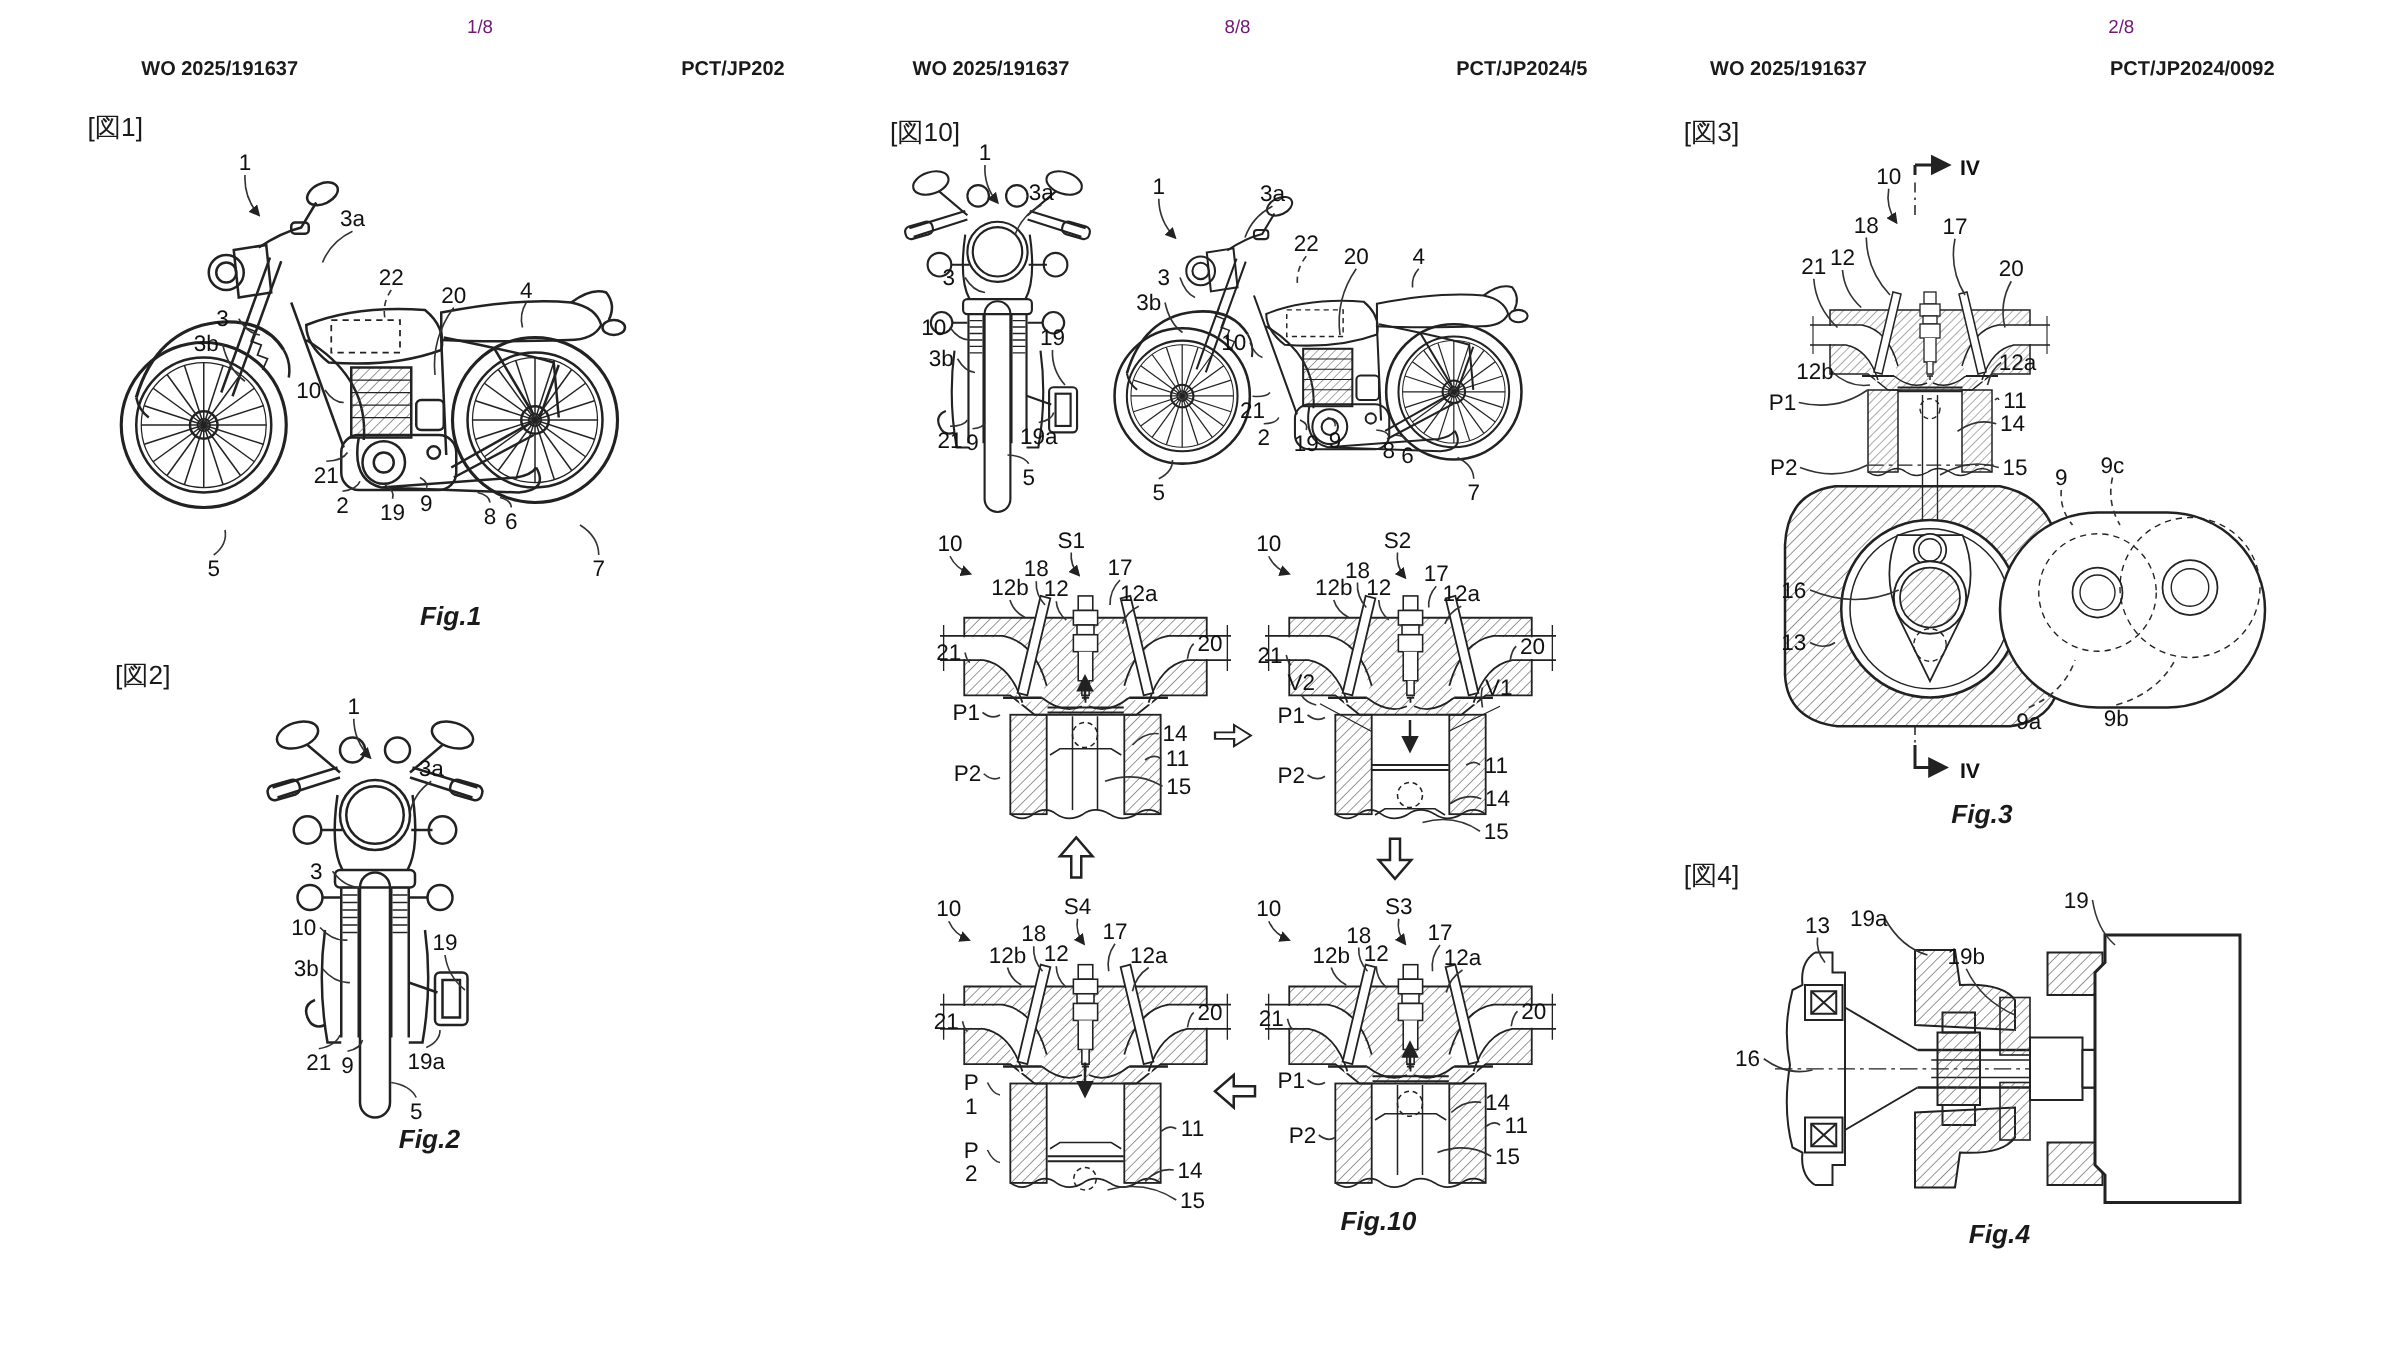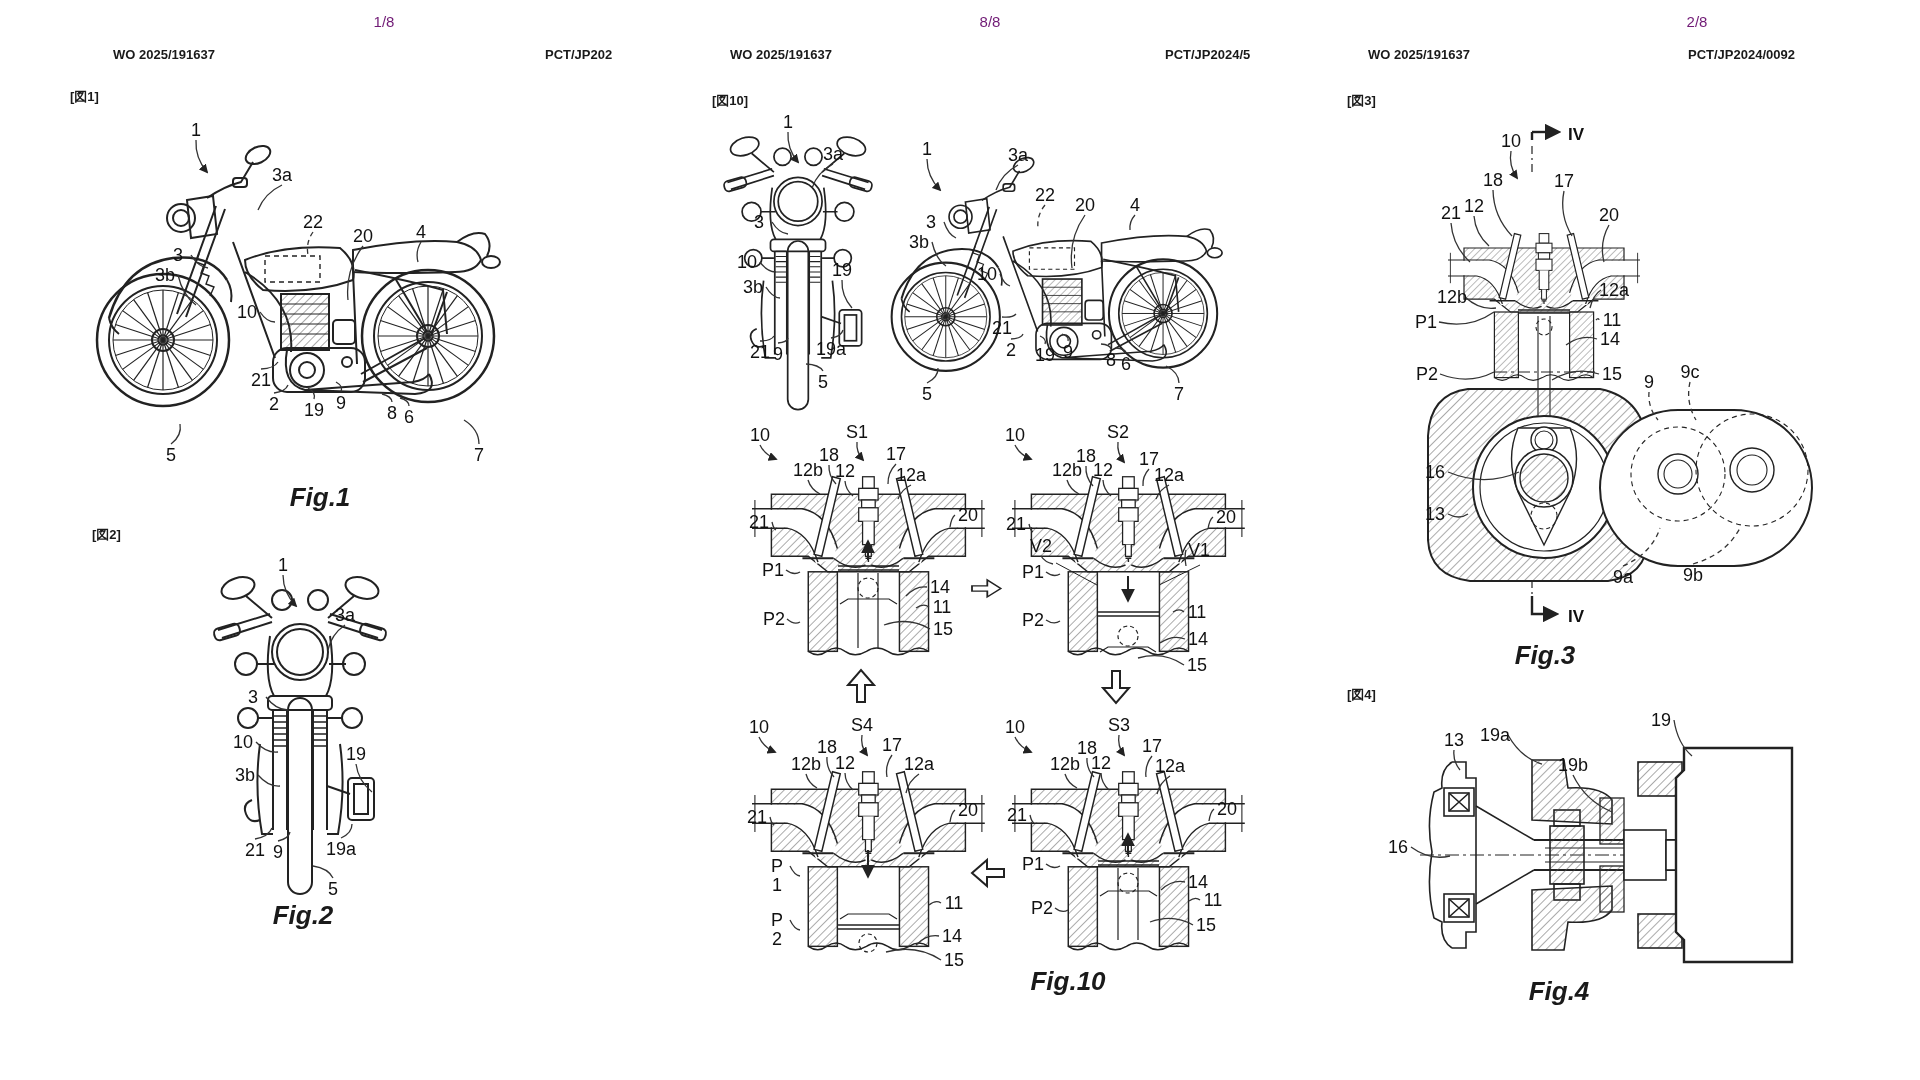--- a/index.html
+++ b/index.html
@@ -1,23 +1,23 @@
 <!DOCTYPE html>
 <html><head>
 <meta charset="utf-8">
 <style>
   html,body{margin:0;padding:0}
   body{width:1920px;height:1080px;position:relative;background:#fff;overflow:hidden;
        font-family:"Liberation Sans",sans-serif;color:#1a1a1a}
   .abs{position:absolute}
   .pageno{font-size:15px;color:#701a75;width:60px;text-align:center}
-  .pub{font-size:13px;font-weight:bold;white-space:nowrap}
+  .pub{font-size:16px;font-weight:bold;white-space:nowrap}
   .clip{overflow:hidden}
-  .figtag{font-size:13px;font-weight:bold;white-space:nowrap}
-  .figcap{font-style:italic;font-weight:600;font-size:26px;text-align:center;width:130px}
+  .figtag{font-size:21px;font-weight:normal;white-space:nowrap}
+  .figcap{font-style:italic;font-weight:600;font-size:21px;text-align:right;width:130px}
   svg{position:absolute;left:0;top:0}
   svg text{font-family:"Liberation Sans",sans-serif;font-size:18px;fill:#111;text-anchor:middle}
   .leader{fill:none;stroke:#333;stroke-width:1.3}
   .dashl{stroke-dasharray:5 4}
   .ln{stroke:#222;fill:none}
 </style>
 </head>
 <body>
 
 <div class="abs pageno" style="left:354px;top:13px">1/8</div>

